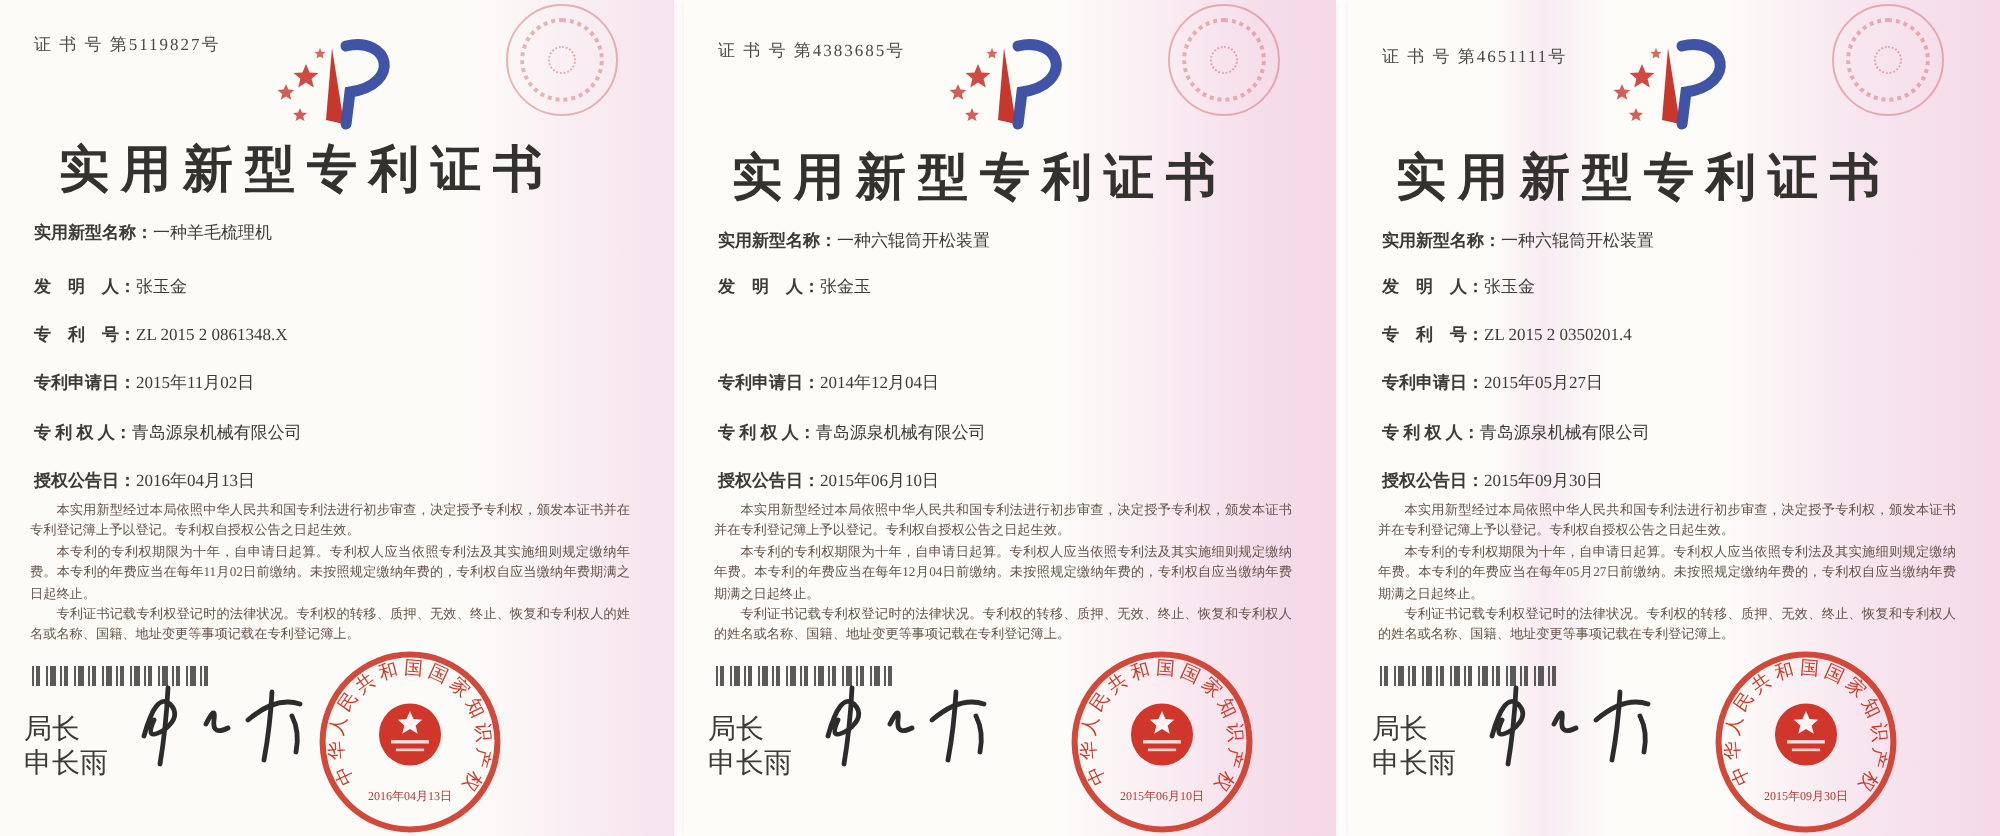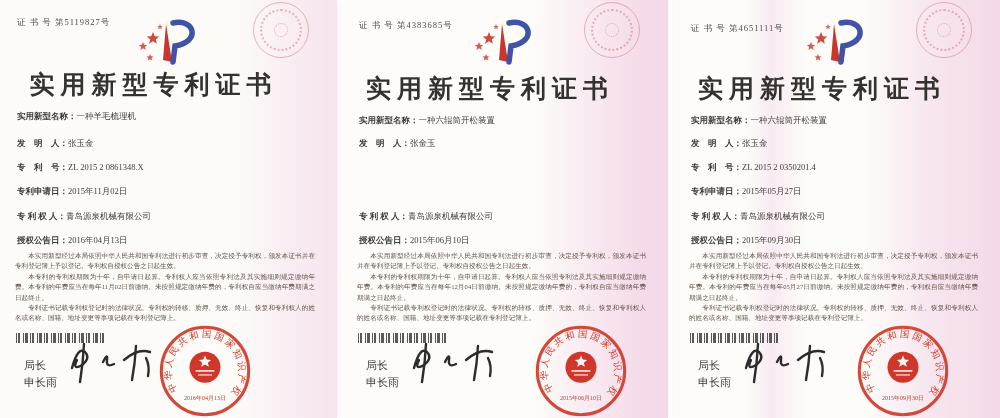--- a/index.html
+++ b/index.html
@@ -34,21 +34,21 @@
   .c1 .r-name,.c2 .r-name{top:115px;}
 
   .bodytxt{position:absolute;left:15px;right:22px;top:251px;font-size:6.6px;line-height:1.58;
            color:#655349;text-align:justify;}
   .bodytxt p{margin:0;text-indent:2em;}
 
   .barcode{position:absolute;left:16px;top:333px;width:90px;height:10px;opacity:.85;
     background:repeating-linear-gradient(90deg,#3d3d3d 0 1px,transparent 1px 2px,
       #3d3d3d 2px 4px,transparent 4px 7px,#3d3d3d 7px 8px,transparent 8px 9px,
       #3d3d3d 9px 12px,transparent 12px 14px);}
-  .officer{position:absolute;left:24px;top:357px;font-size:11px;color:#3c3b36;line-height:17px;}
+  .officer{position:absolute;left:12px;top:357px;font-size:14px;color:#3c3b36;line-height:17px;}
   .sig{position:absolute;left:58px;top:338px;width:108px;height:52px;}
   .seal{position:absolute;width:94px;height:94px;top:324px;}
   .c0 .seal{left:158px;} .c1 .seal{left:192px;} .c2 .seal{left:182px;}
   .sealtext{font-family:"Liberation Serif",serif;}
 </style>
 </head>
 <body>
 
 <div class="board">
 
@@ -125,20 +125,21 @@
           <path d="M27 6 l.8 1.9 2 .1 -1.5 1.3 .5 2 -1.8-1.1 -1.8 1.1 .5-2 -1.5-1.3 2-.1z" opacity=".75"></path>
         </g>
         <path d="M33 6 L39 44 L30 42 Z" fill="#c8372e"></path>
         <path d="M40 5 C62 0 68 24 42 28 L40 44" fill="none" stroke="#4053a4" stroke-width="5.5" stroke-linecap="round"></path>
       </svg>
     </div>
     <div class="title">实用新型专利证书</div>
 
     <div class="row r-name"><span class="lbl">实用新型名称：</span><span>一种六辊筒开松装置</span></div>
     <div class="row r-inv"><span class="lbl">发　明　人：</span><span>张金玉</span></div>
+    <div class="row r-fil"><span class="lbl">专利申请日：</span><span>2014年12月04日</span></div>
     <div class="row r-own"><span class="lbl">专 利 权 人：</span><span>青岛源泉机械有限公司</span></div>
     <div class="row r-grant"><span class="lbl">授权公告日：</span><span>2015年06月10日</span></div>
 
     <div class="bodytxt">
       <p>本实用新型经过本局依照中华人民共和国专利法进行初步审查，决定授予专利权，颁发本证书并在专利登记簿上予以登记。专利权自授权公告之日起生效。</p>
       <p>本专利的专利权期限为十年，自申请日起算。专利权人应当依照专利法及其实施细则规定缴纳年费。本专利的年费应当在每年12月04日前缴纳。未按照规定缴纳年费的，专利权自应当缴纳年费期满之日起终止。</p>
       <p>专利证书记载专利权登记时的法律状况。专利权的转移、质押、无效、终止、恢复和专利权人的姓名或名称、国籍、地址变更等事项记载在专利登记簿上。</p>
     </div>
 
     <div class="barcode"></div>

